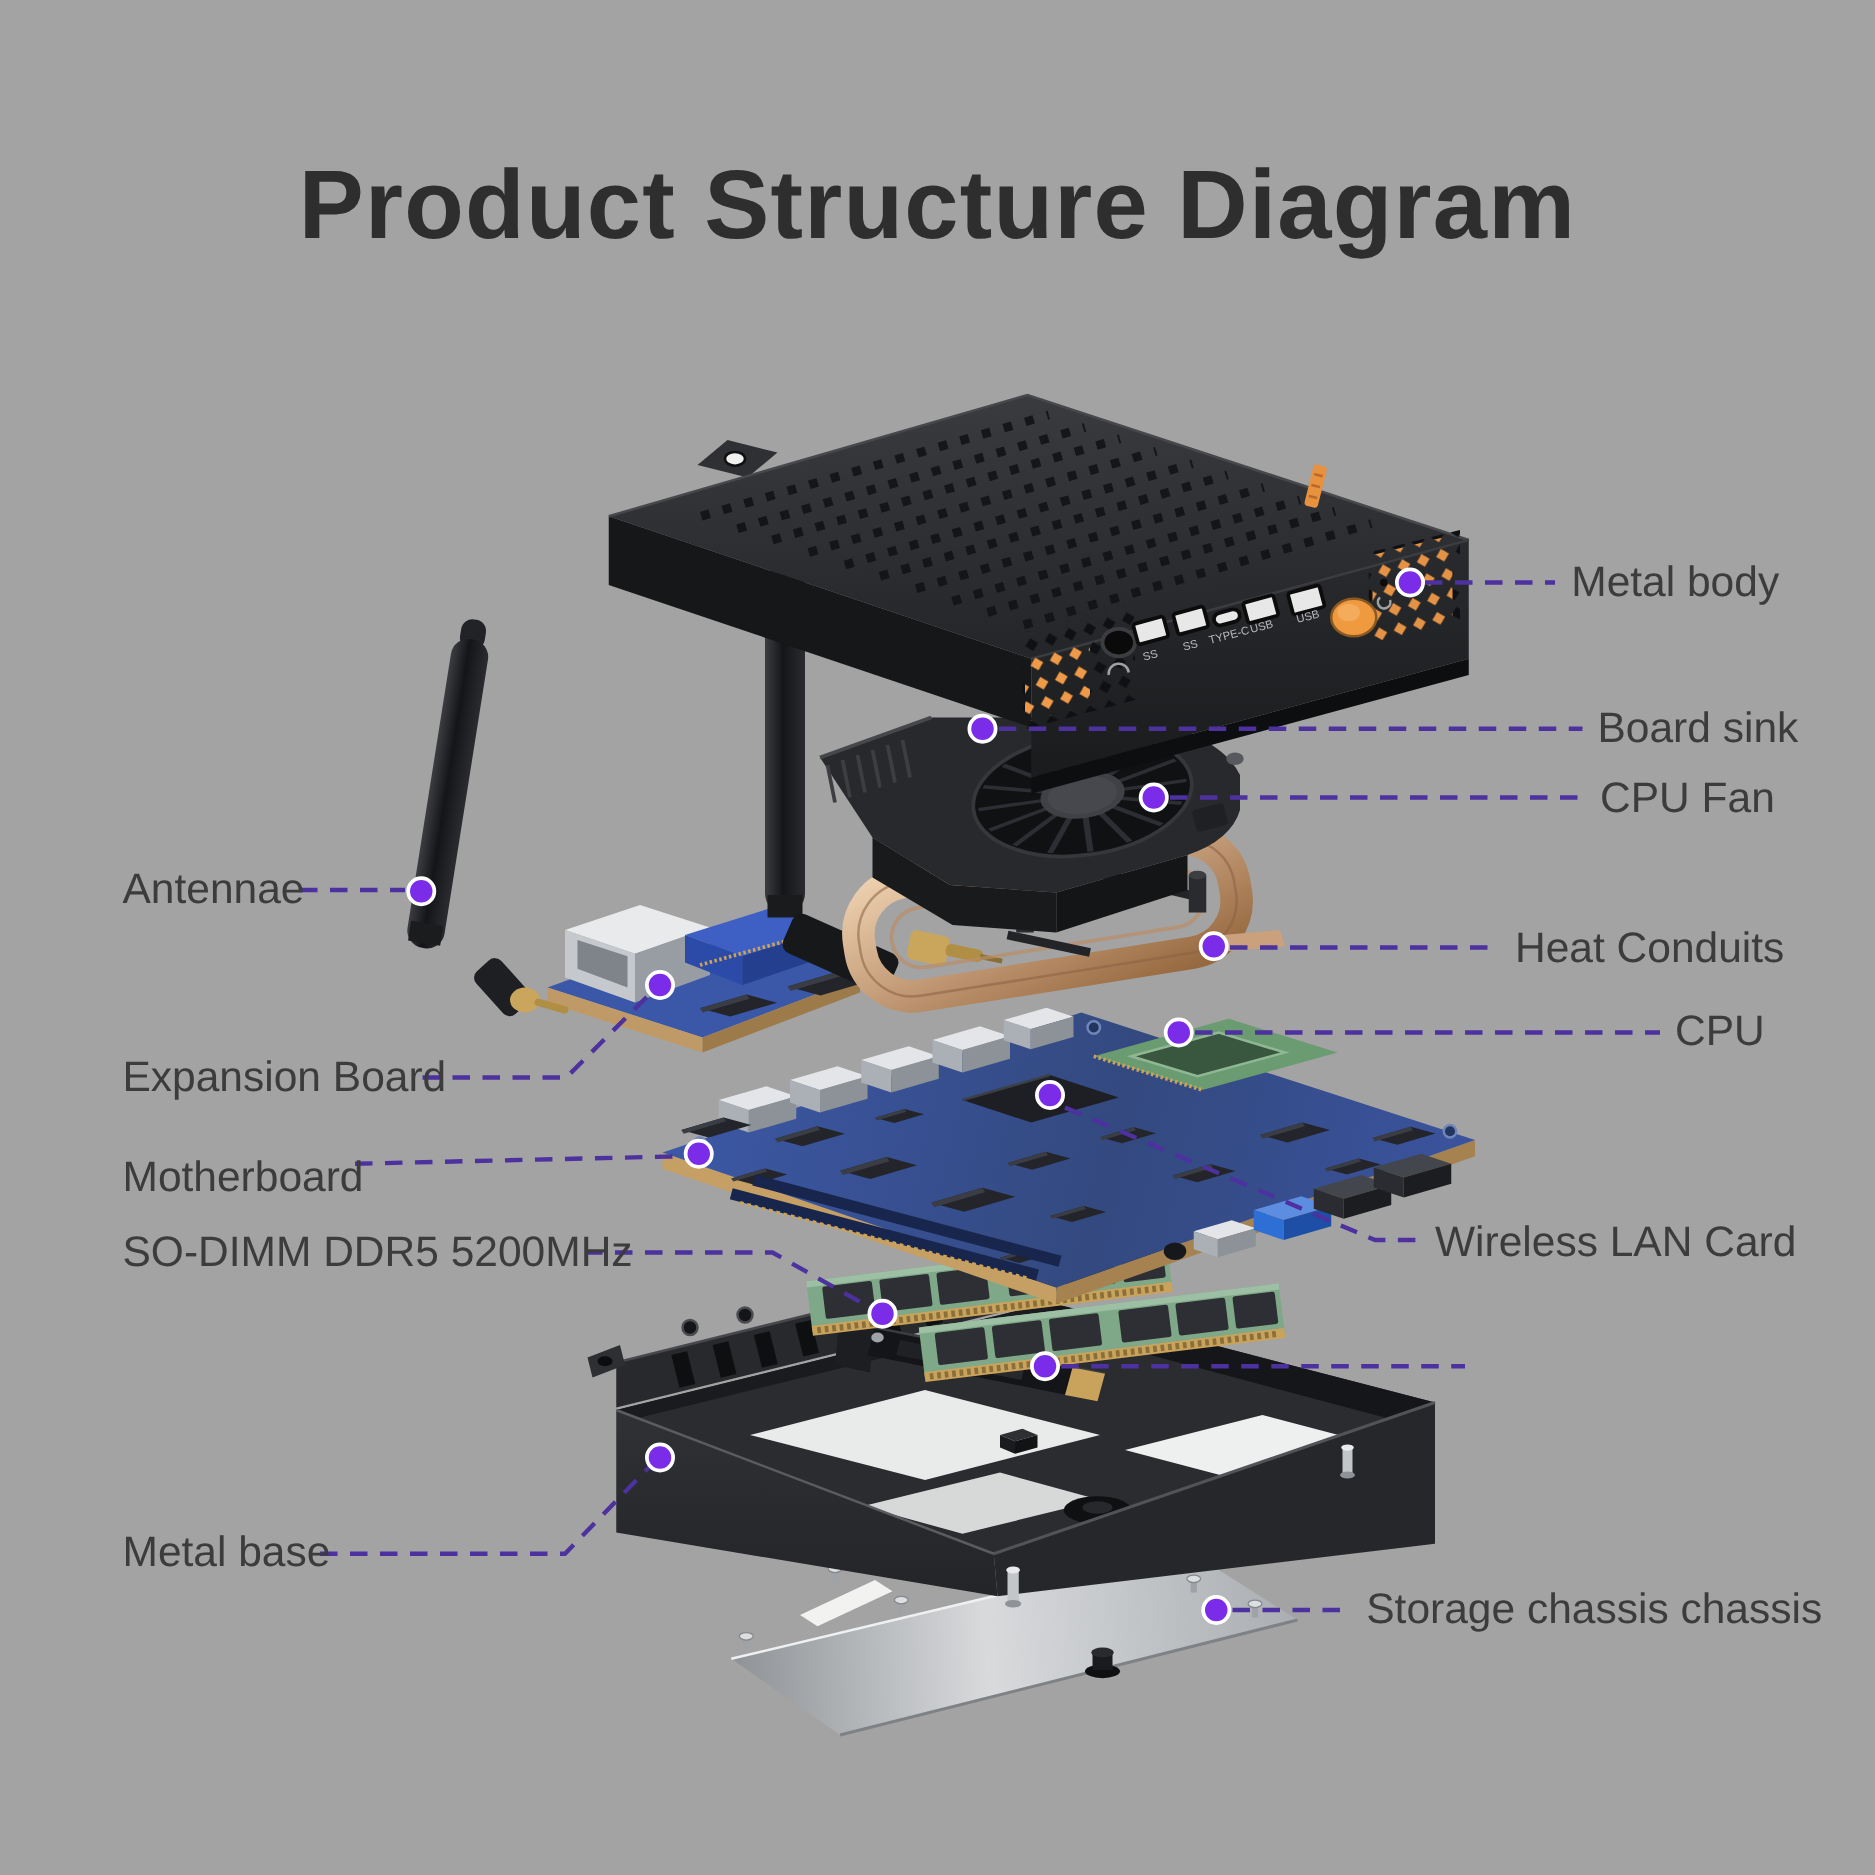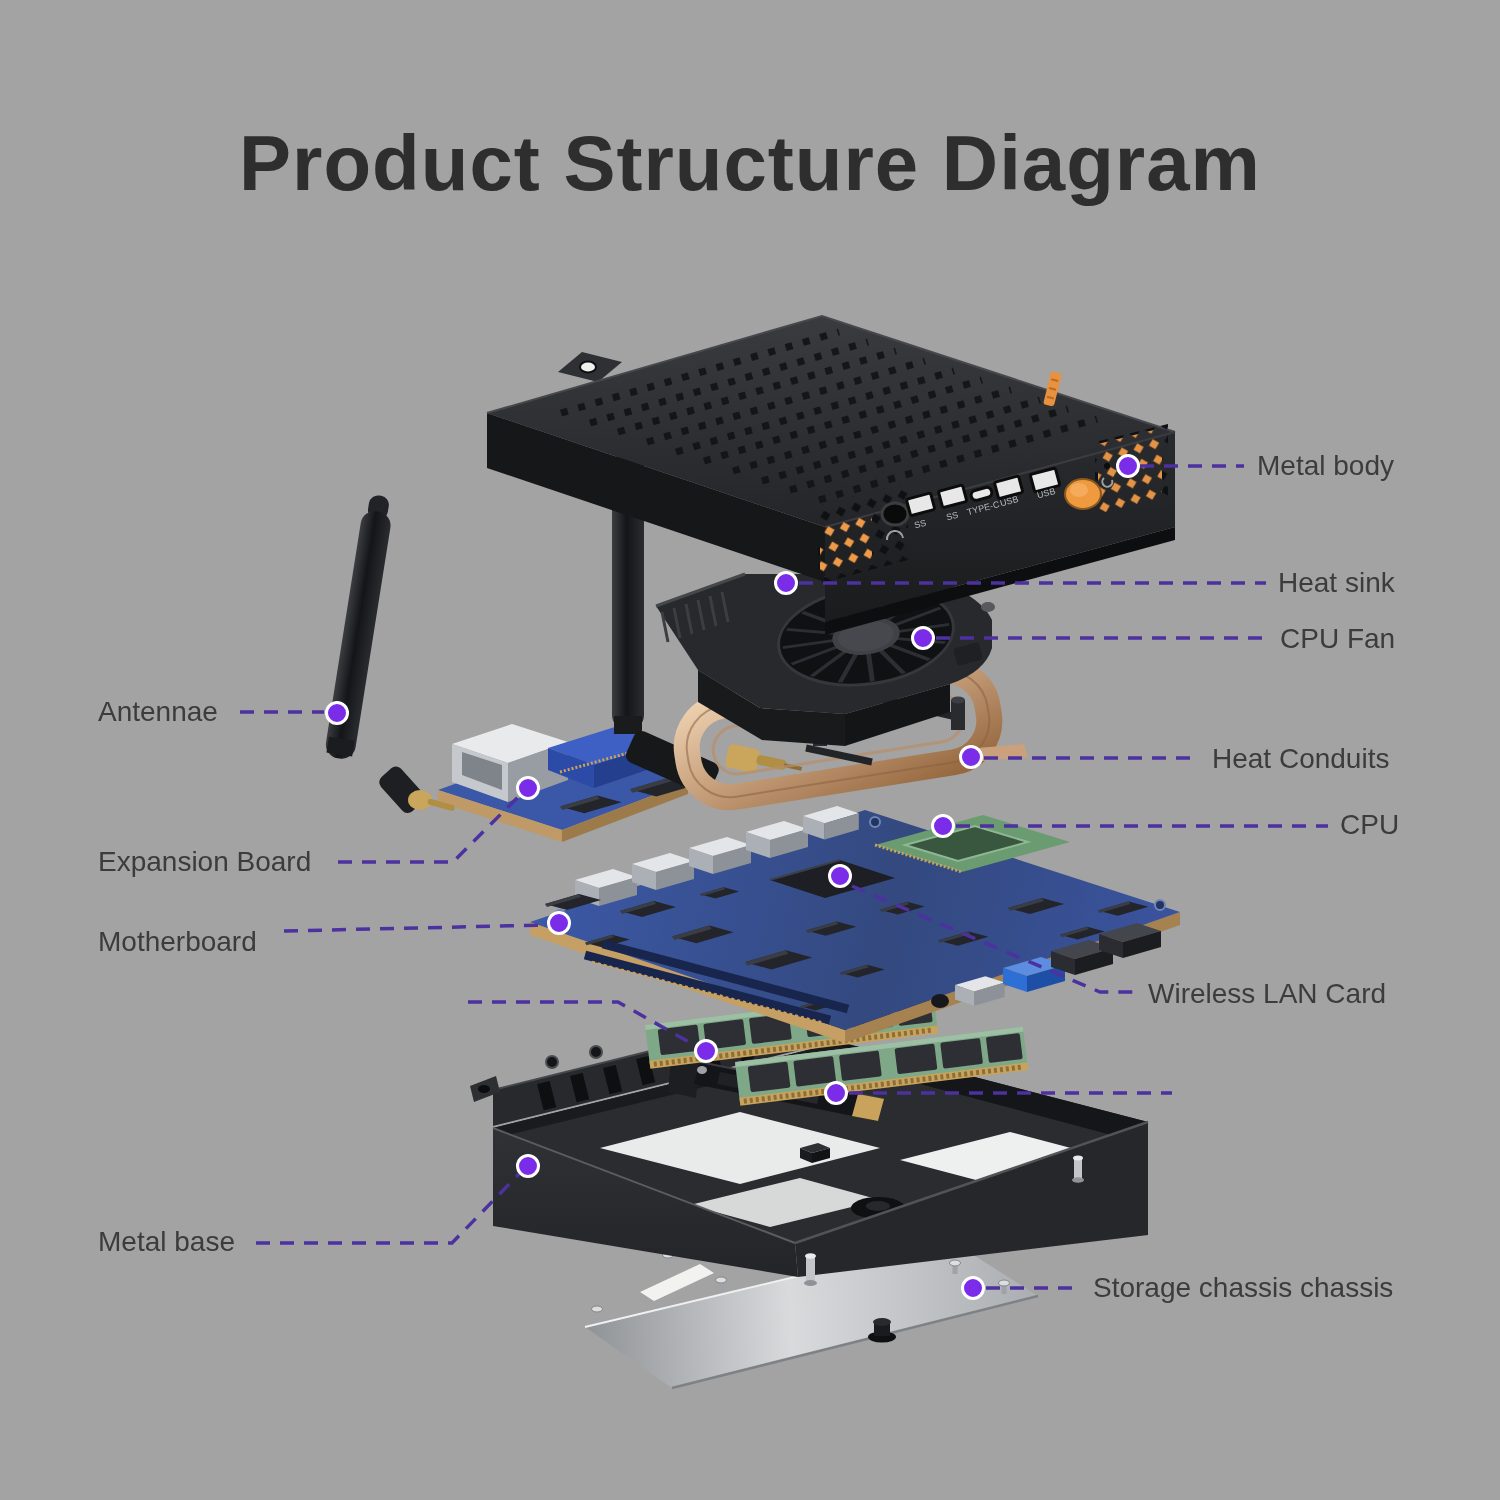--- a/index.html
+++ b/index.html
@@ -12,21 +12,21 @@
   }
   .page-title{
     position:absolute;left:0;top:118px;width:100%;
     text-align:center;
     font-size:78px;font-weight:800;color:#2e2e2e;
     letter-spacing:1px;margin:0;
   }
   .diagram-svg{position:absolute;left:0;top:0;}
   .lab{
     position:absolute;
-    font-size:28px;color:#3c3c3c;
+    font-size:34px;color:#3c3c3c;
     white-space:nowrap;
     transform:translateY(-50%);
     line-height:1.2;
   }
   .dash path{stroke-dasharray:14 10;}
   #lab-metal-body{left:1257px;top:466px;}
   #lab-heat-sink{left:1278px;top:583px;}
   #lab-cpu-fan{left:1280px;top:639px;}
   #lab-heat-conduits{left:1212px;top:759px;}
   #lab-cpu{left:1340px;top:825px;}
@@ -453,23 +453,24 @@
       <circle cx="973" cy="1288" r="10.5"></circle>
       <circle cx="337" cy="713" r="10.5"></circle>
       <circle cx="528" cy="788" r="10.5"></circle>
       <circle cx="559" cy="923" r="10.5"></circle>
       <circle cx="706" cy="1051" r="10.5"></circle>
       <circle cx="528" cy="1166" r="10.5"></circle>
     </g>
   </svg>
 
   <div class="lab" id="lab-metal-body">Metal body</div>
-  <div class="lab" id="lab-heat-sink">Heat sink</div>
+  <div class="lab" id="lab-heat-sink">Board sink</div>
   <div class="lab" id="lab-cpu-fan">CPU Fan</div>
   <div class="lab" id="lab-heat-conduits">Heat Conduits</div>
   <div class="lab" id="lab-cpu">CPU</div>
   <div class="lab" id="lab-wireless">Wireless LAN Card</div>
   <div class="lab" id="lab-storage">Storage chassis chassis</div>
   <div class="lab" id="lab-antennae">Antennae</div>
   <div class="lab" id="lab-expansion">Expansion Board</div>
   <div class="lab" id="lab-motherboard">Motherboard</div>
+  <div class="lab" id="lab-sodimm">SO-DIMM DDR5 5200MHz</div>
   <div class="lab" id="lab-metal-base">Metal base</div>
 </div>
 
 </body></html>

